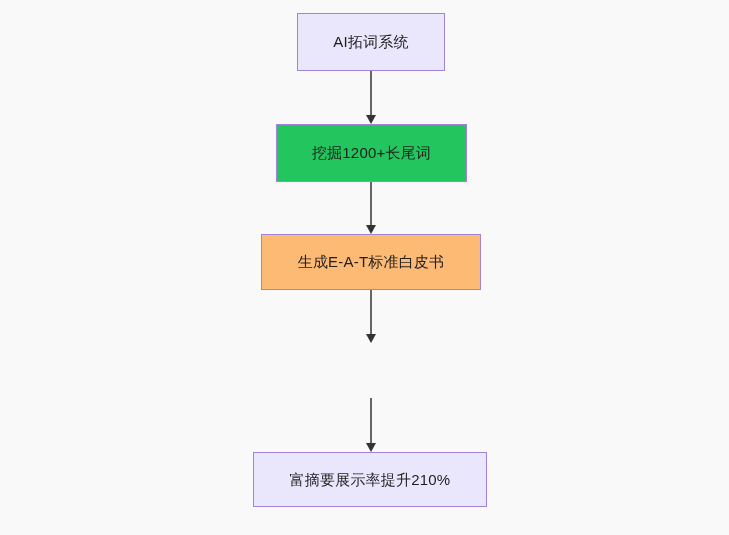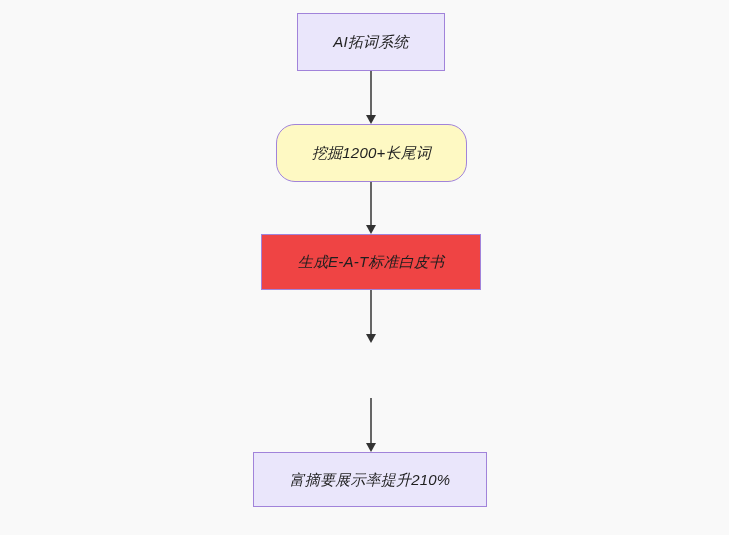--- a/index.html
+++ b/index.html
@@ -11,21 +11,20 @@
     height: 535px;
     background: #f9f9f9;
     font-family: "Liberation Sans", "DejaVu Sans", sans-serif;
     overflow: hidden;
   }
   #flowchart-canvas {
     position: relative;
     width: 729px;
     height: 535px;
     background: #f9f9f9;
-    font-style: italic;
   }
   .node {
     position: absolute;
     box-sizing: border-box;
     background: #eae6fb;
     border: 1px solid #a183da;
     display: flex;
     align-items: center;
     justify-content: center;
   }
@@ -77,23 +76,23 @@
     <div class="edge-arrow" style="top: 44px; border-top-color: rgb(51, 51, 51);"></div>
   </div>
   <div class="edge" style="left: 371px; top: 398px; height: 54px;">
     <div class="edge-line" style="height: 46px; background: rgb(102, 102, 102);"></div>
     <div class="edge-arrow" style="top: 45px; border-top-color: rgb(51, 51, 51);"></div>
   </div>
 
   <div class="node" style="left: 297px; top: 13px; width: 148px; height: 58px; background: rgb(234, 230, 251); border-color: rgb(161, 131, 218);">
     <span class="node-label" style="color: rgb(31, 31, 31);">AI拓词系统</span>
   </div>
-  <div class="node" style="left: 276px; top: 124px; width: 191px; height: 58px; background: #fef9c3; border-color: rgb(161, 131, 218); border-radius: 19px;">
+  <div class="node" style="left: 276px; top: 124px; width: 191px; height: 58px; background: #22c55e; border-color: rgb(161, 131, 218);">
     <span class="node-label" style="color: rgb(31, 31, 31);">挖掘1200+长尾词</span>
   </div>
-  <div class="node" style="left: 261px; top: 234px; width: 220px; height: 56px; background: #ef4444; border-color: rgb(161, 131, 218);">
+  <div class="node" style="left: 261px; top: 234px; width: 220px; height: 56px; background: #fdba74; border-color: rgb(161, 131, 218);">
     <span class="node-label" style="color: rgb(31, 31, 31);">生成E-A-T标准白皮书</span>
   </div>
   <div class="node" style="left: 253px; top: 452px; width: 234px; height: 55px; background: rgb(234, 230, 251); border-color: rgb(161, 131, 218);">
     <span class="node-label" style="color: rgb(31, 31, 31); text-align: center;">富摘要展示率提升210%</span>
   </div>
 
 </div>
 
 </body></html>

